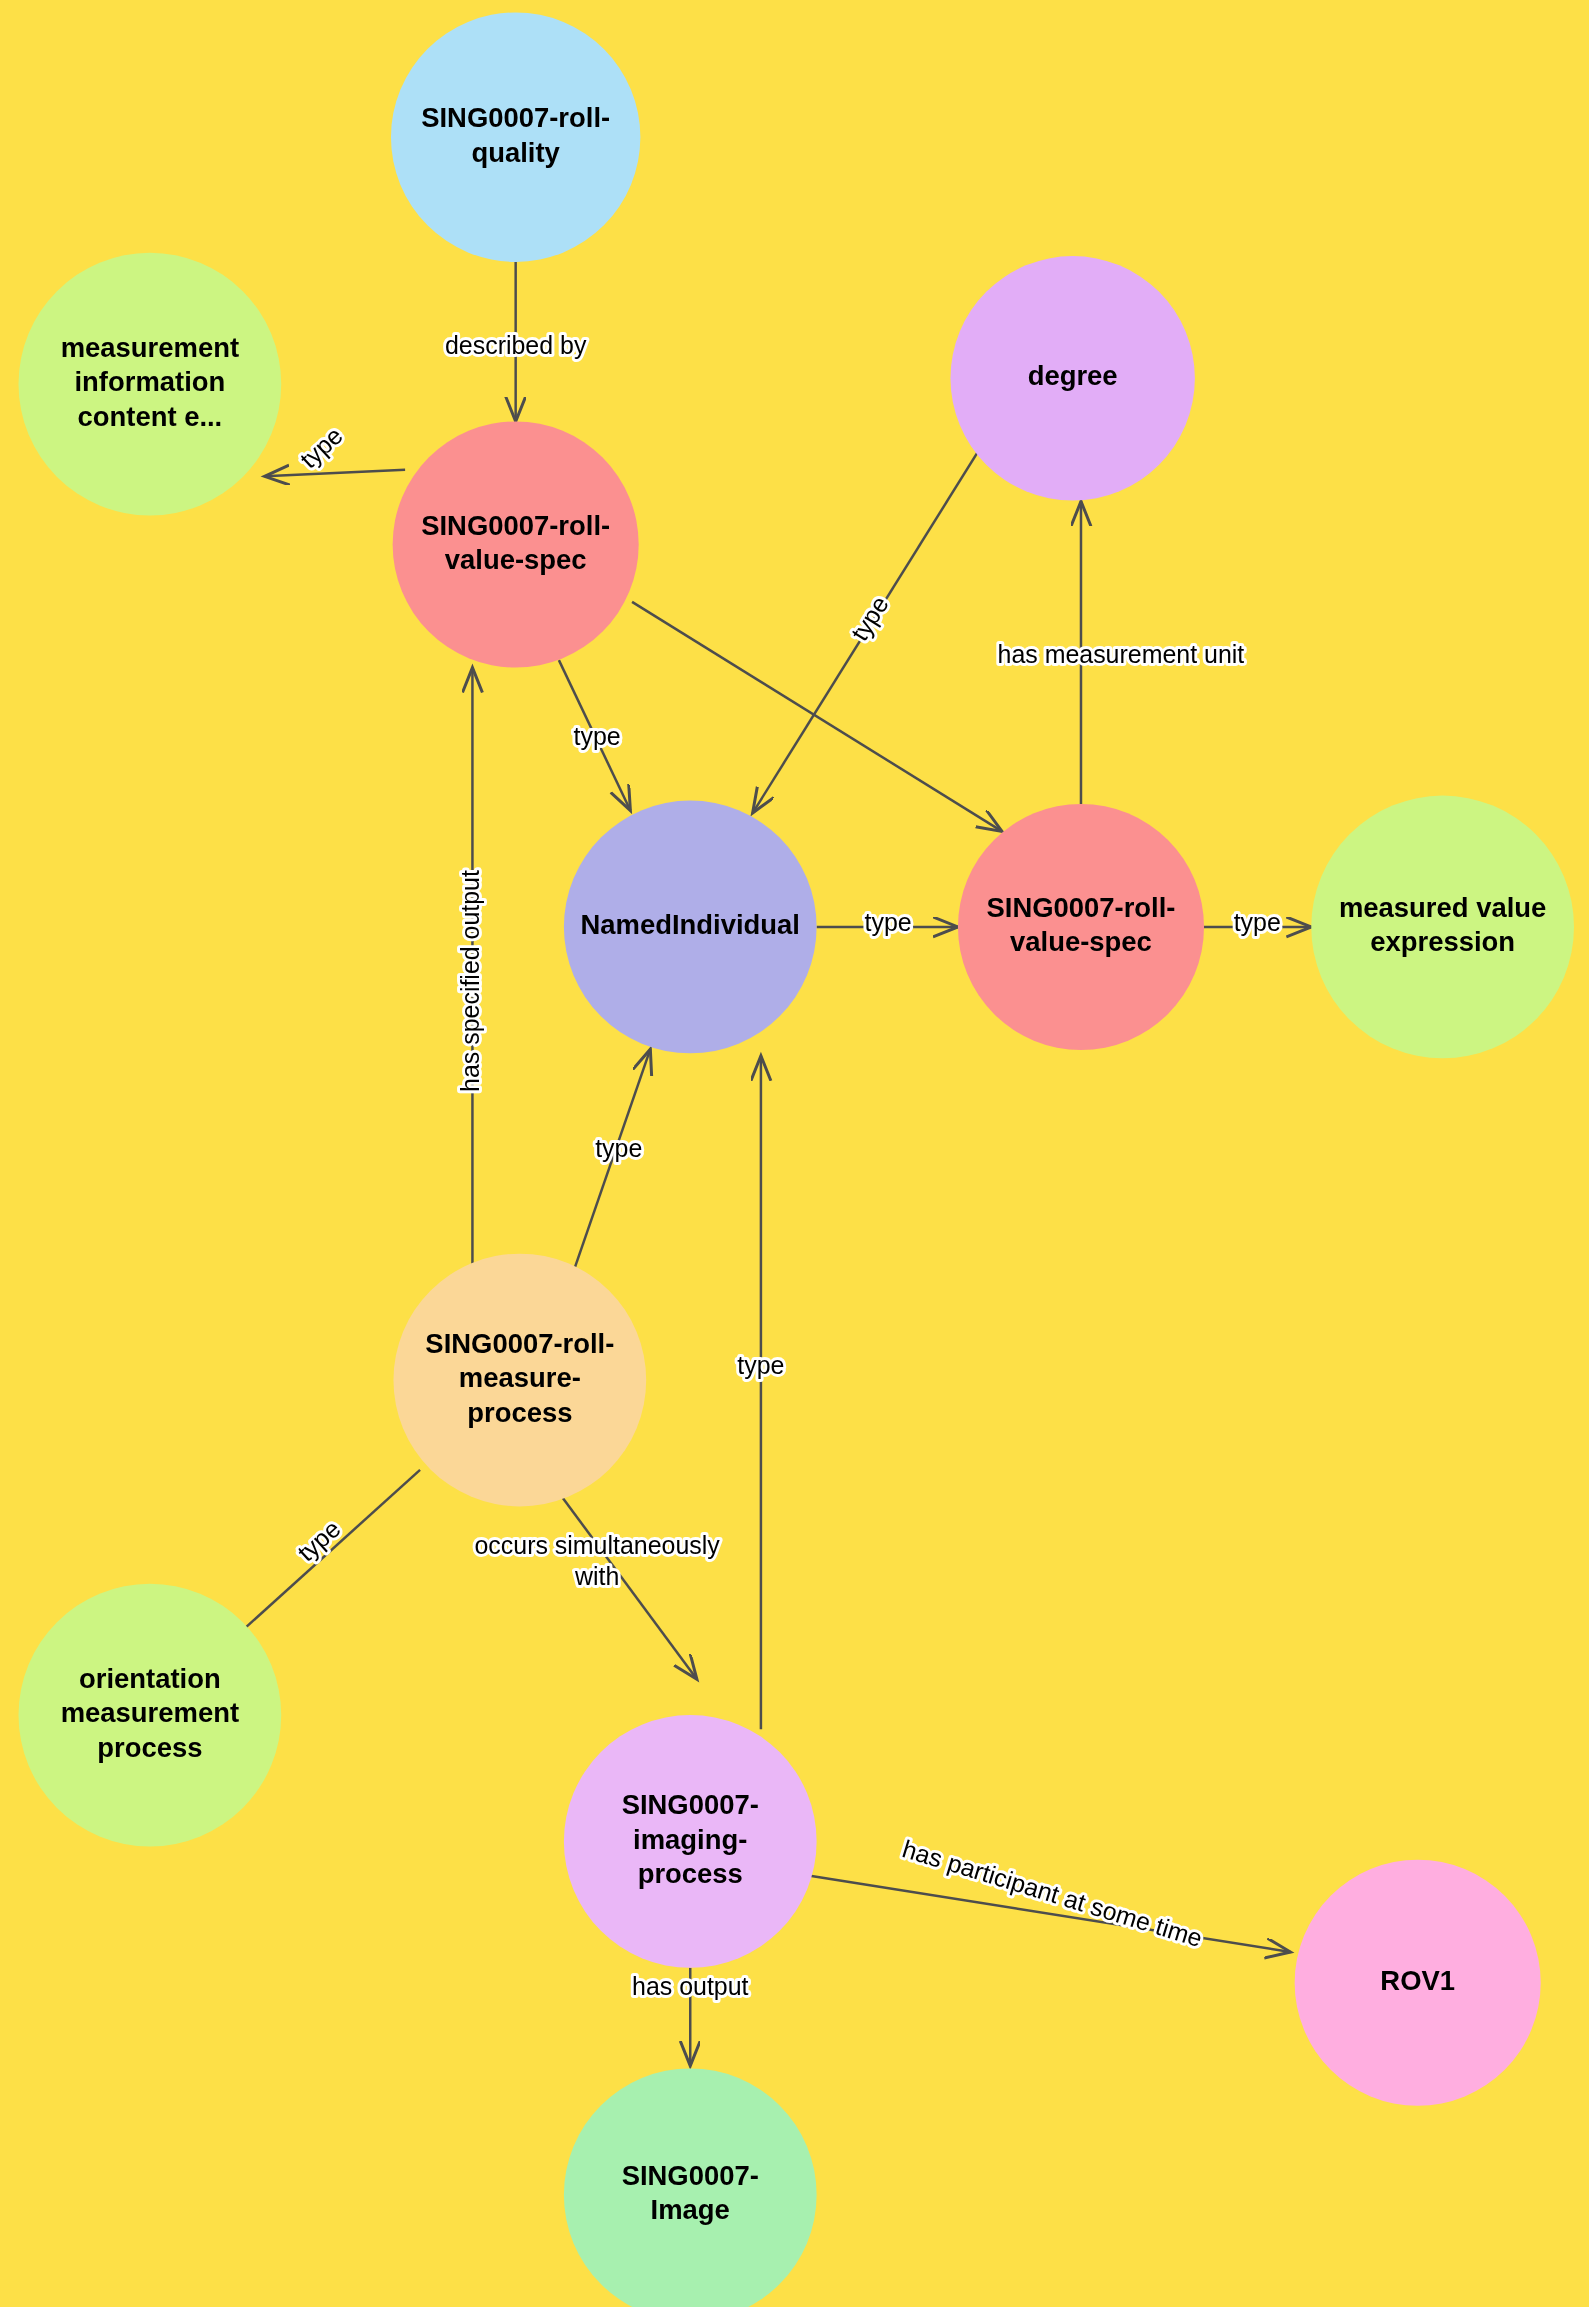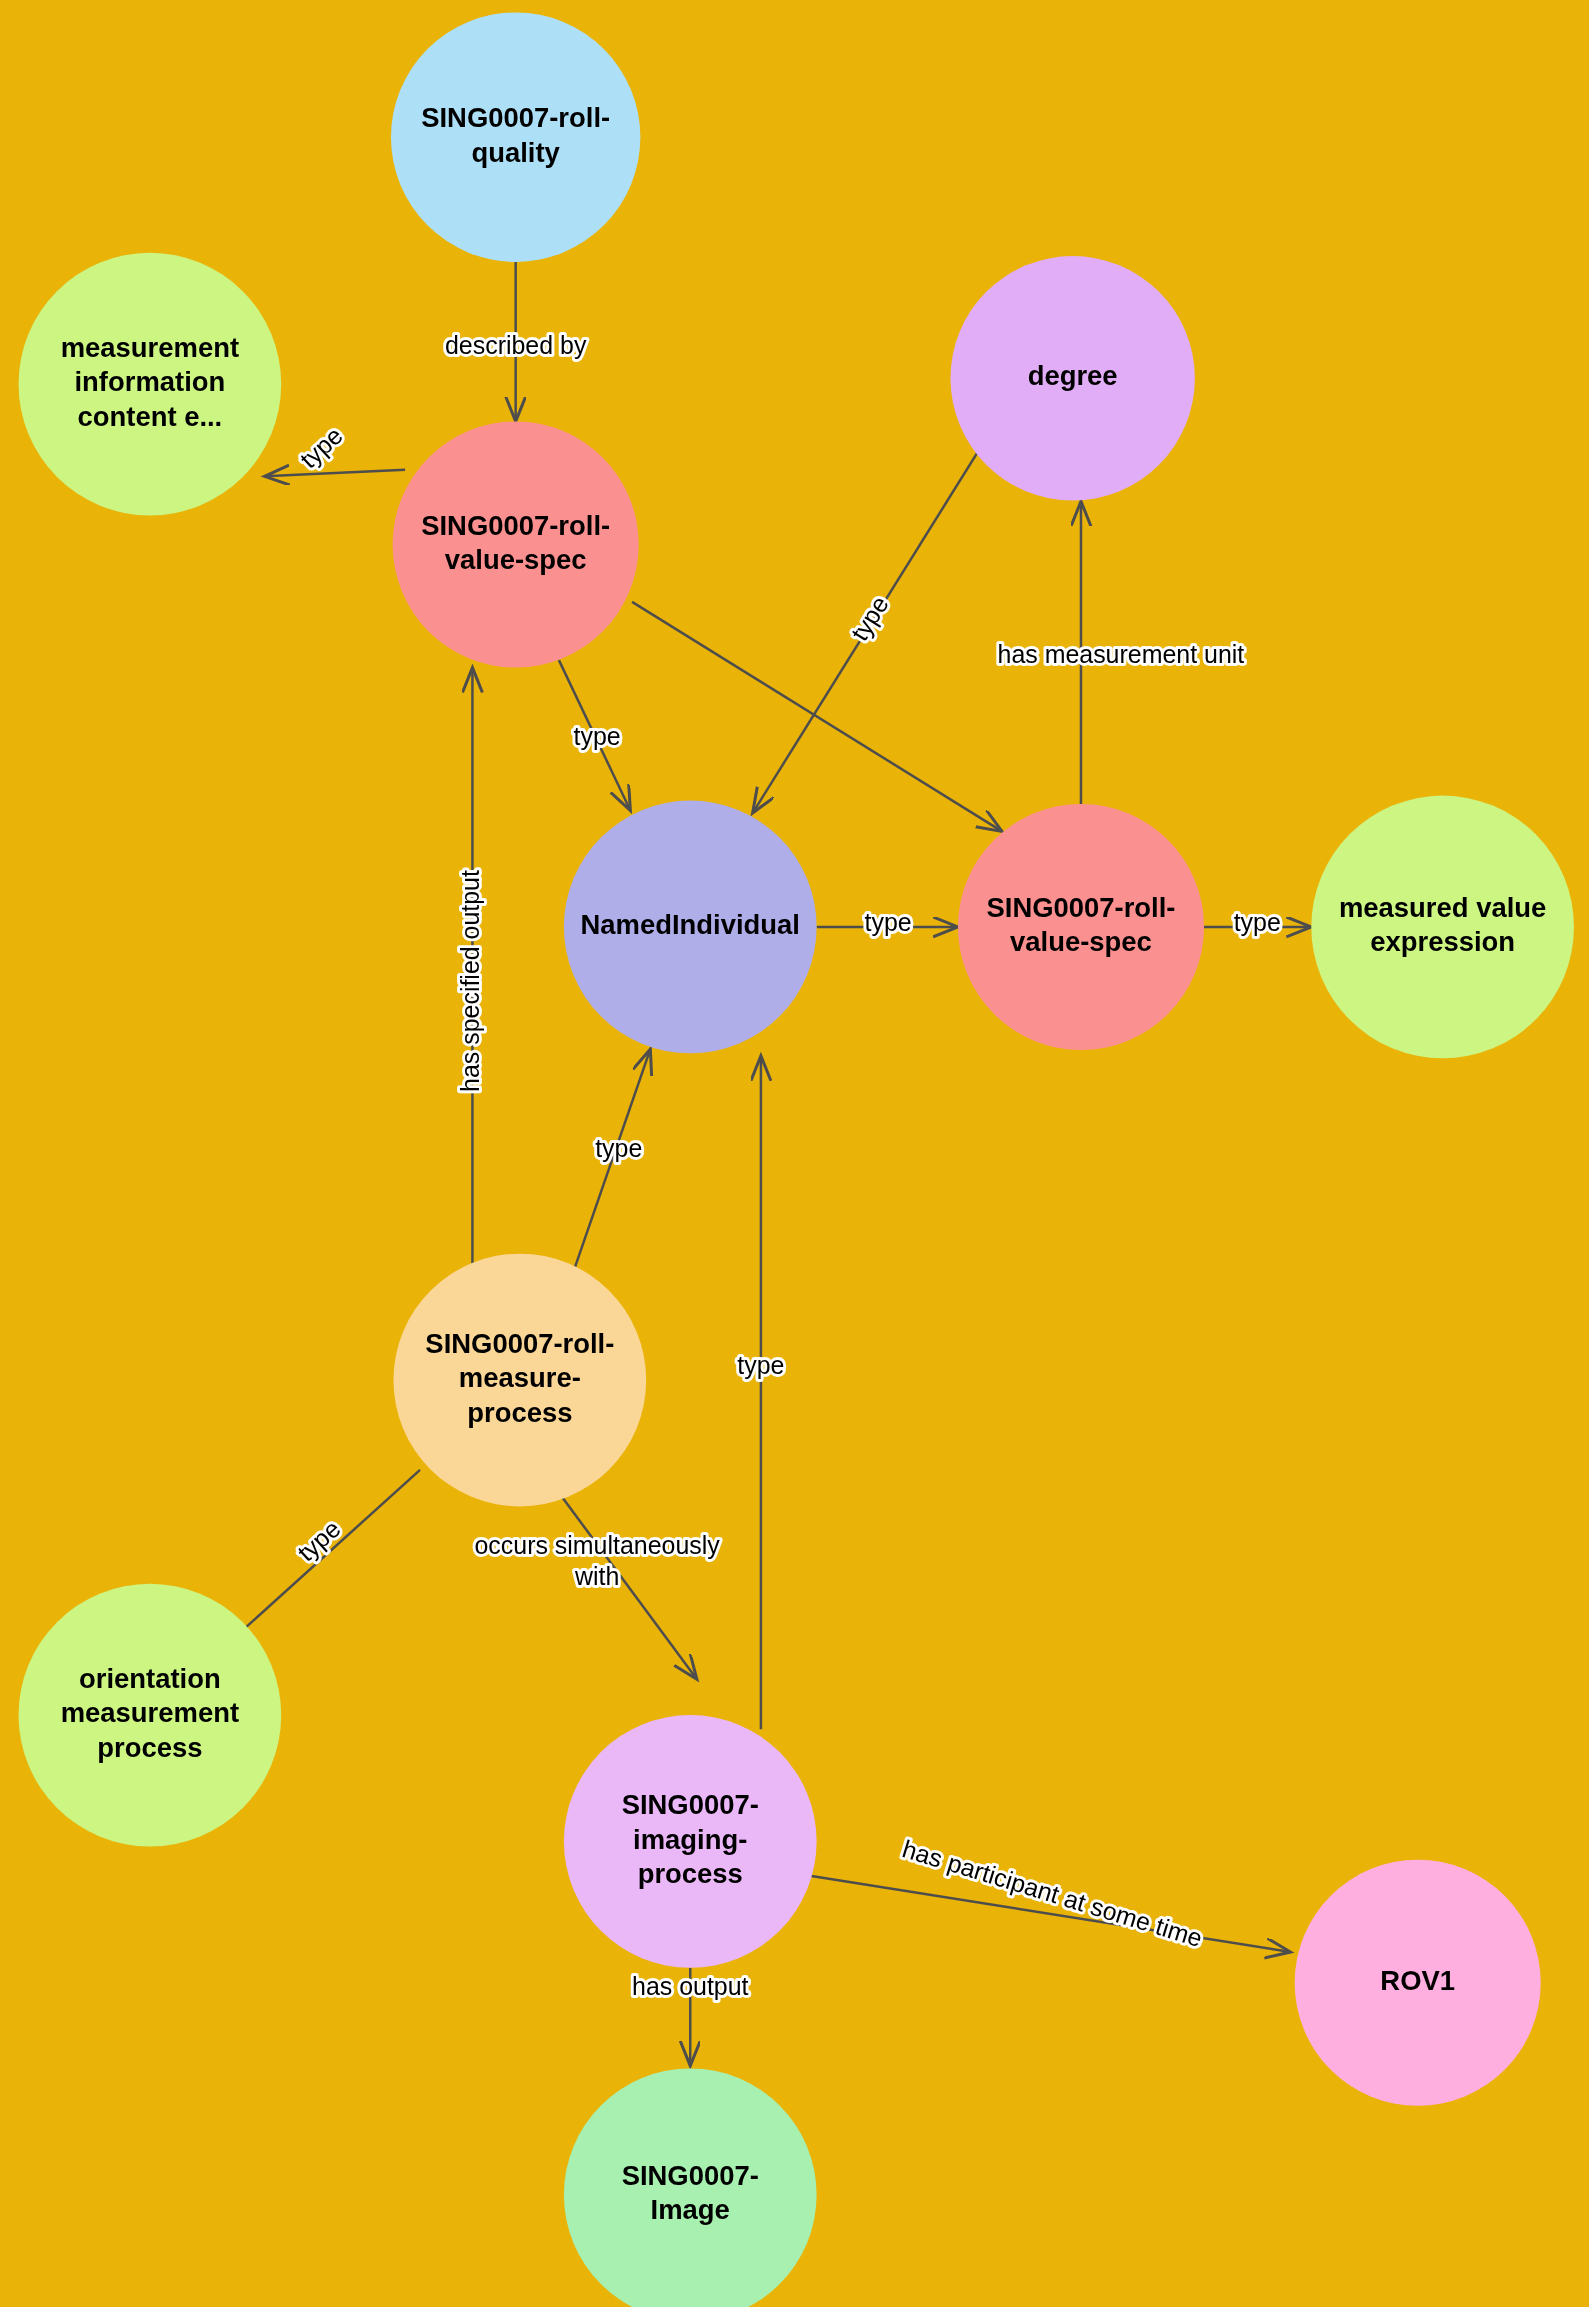--- a/index.html
+++ b/index.html
@@ -4,21 +4,21 @@
 <style>
   html, body {
     margin: 0;
     padding: 0;
     background: #ffffff;
   }
   #canvas {
     position: relative;
     width: 1590px;
     height: 2307px;
-    background: #eab308;
+    background: #fde047;
     overflow: hidden;
     font-family: "Liberation Sans", sans-serif;
   }
   #graph-svg {
     position: absolute;
     left: 0;
     top: 0;
     width: 1590px;
     height: 2307px;
   }

